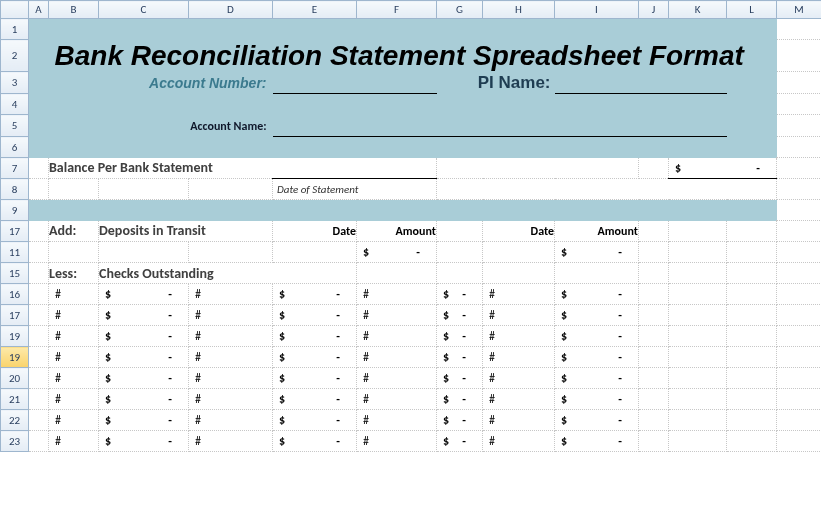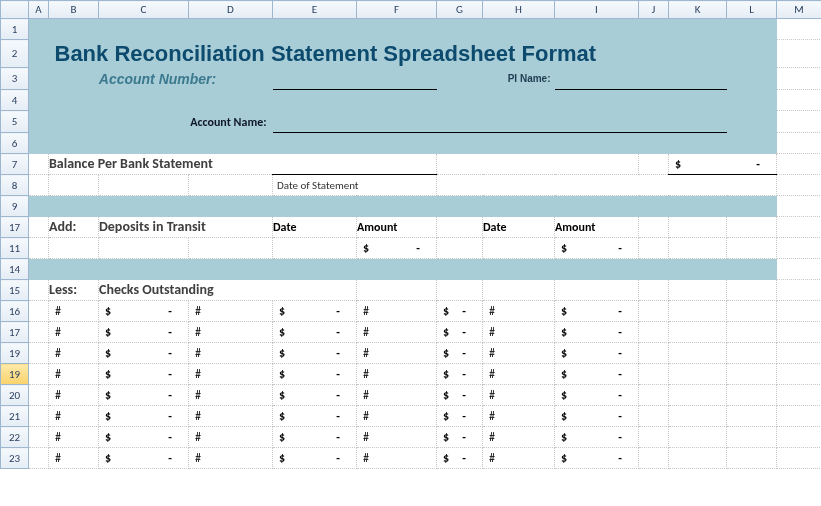--- a/index.html
+++ b/index.html
@@ -7,28 +7,28 @@
   table{border-collapse:collapse;table-layout:fixed;width:100%}
   td,th{padding:0;margin:0;height:21px;box-sizing:border-box;font-size:12px;vertical-align:middle;overflow:hidden;white-space:nowrap}
   
   .colhdr th{background:linear-gradient(#f5f9fc,#e4ecf5);border:1px solid #9eb6ce;color:#2a3f5f;text-align:center;font-weight:normal;height:18px;font-size:11px}
   .rowhdr{background:linear-gradient(#f5f9fc,#e4ecf5);border:1px solid #9eb6ce;color:#2a3f5f;text-align:center;font-weight:normal;font-size:11px;width:28px}
   
   td.cell{border-right:1px dotted #c7c7c7;border-bottom:1px dotted #c7c7c7}
   
   .band{background:#a9cdd7}
   
-  .title{font-family:"Trebuchet MS","Segoe UI",sans-serif;font-size:22px;font-weight:bold;color:#0c4a6e;padding-left:6px}
-  .lbl-big{font-family:"Trebuchet MS",sans-serif;font-size:14px;font-weight:bold;font-style:italic;color:#3b7a8e;text-align:center;padding-right:6px}
-  .lbl-pi{font-family:"Trebuchet MS",sans-serif;font-size:10px;font-weight:bold;color:#1f3d52;text-align:right;padding-right:4px}
+  .title{font-family:"Trebuchet MS","Segoe UI",sans-serif;font-size:28px;font-weight:bold;font-style:italic;color:#000000;padding-left:6px}
+  .lbl-big{font-family:"Trebuchet MS",sans-serif;font-size:14px;font-weight:bold;font-style:italic;color:#3b7a8e;text-align:right;padding-right:6px}
+  .lbl-pi{font-family:"Trebuchet MS",sans-serif;font-size:17px;font-weight:bold;color:#1f3d52;text-align:right;padding-right:4px}
   .lbl-bold{font-weight:bold;font-size:14px;color:#404040}
   .lbl-bold-r{font-weight:bold;font-size:12px;color:#0f172a;text-align:right;padding-right:6px}
   .uline{border-bottom:1.5px solid #000 !important}
-  .note{font-size:11px;color:#333;padding-left:4px}
-  .hdr{font-weight:bold;text-align:left}
+  .note{font-style:italic;font-size:11px;color:#333;padding-left:4px}
+  .hdr{font-weight:bold;text-align:right}
   .money{font-weight:bold}
   .money .sym{float:left;padding-left:6px}
   .money .dash{float:right;padding-right:16px}
   .hash{padding-left:6px}
   
   col.rA{width:28px}
   col.cA{width:20px}
   col.cB{width:50px}
   col.cC{width:90px}
   col.cD{width:84px}
@@ -196,26 +196,20 @@
   <td class="cell money">
             <span class="sym">$</span>
             <span class="dash">-</span>
           </td>
   <td class="cell"></td>
           <td class="cell"></td>
           <td class="cell"></td>
           <td class="cell"></td>
 </tr>
 
-<tr>
-  <td class="rowhdr">14</td>
-  <td class="band"></td>
-          <td class="band" colspan="11"></td>
-          <td class="cell"></td>
-</tr>
 
 <tr>
   <td class="rowhdr">15</td>
   <td class="cell"></td>
   <td class="cell lbl-bold">Less:</td>
   <td class="cell lbl-bold" colspan="3">Checks Outstanding</td>
   <td class="cell"></td>
           <td class="cell"></td>
           <td class="cell"></td>
           <td class="cell"></td>

